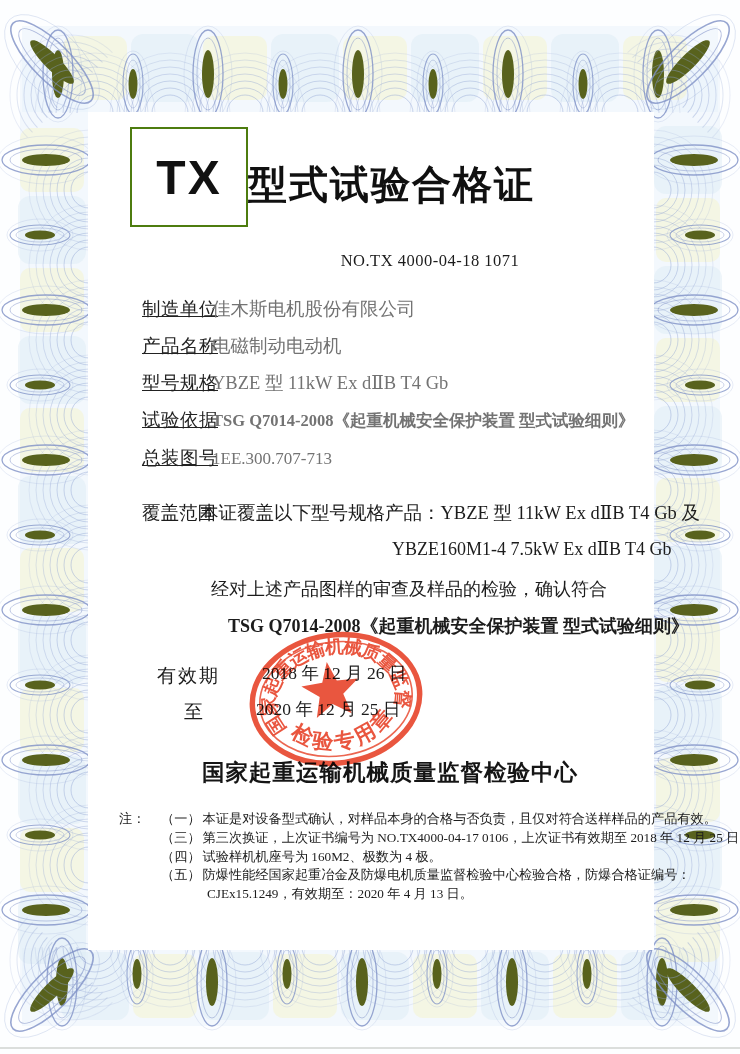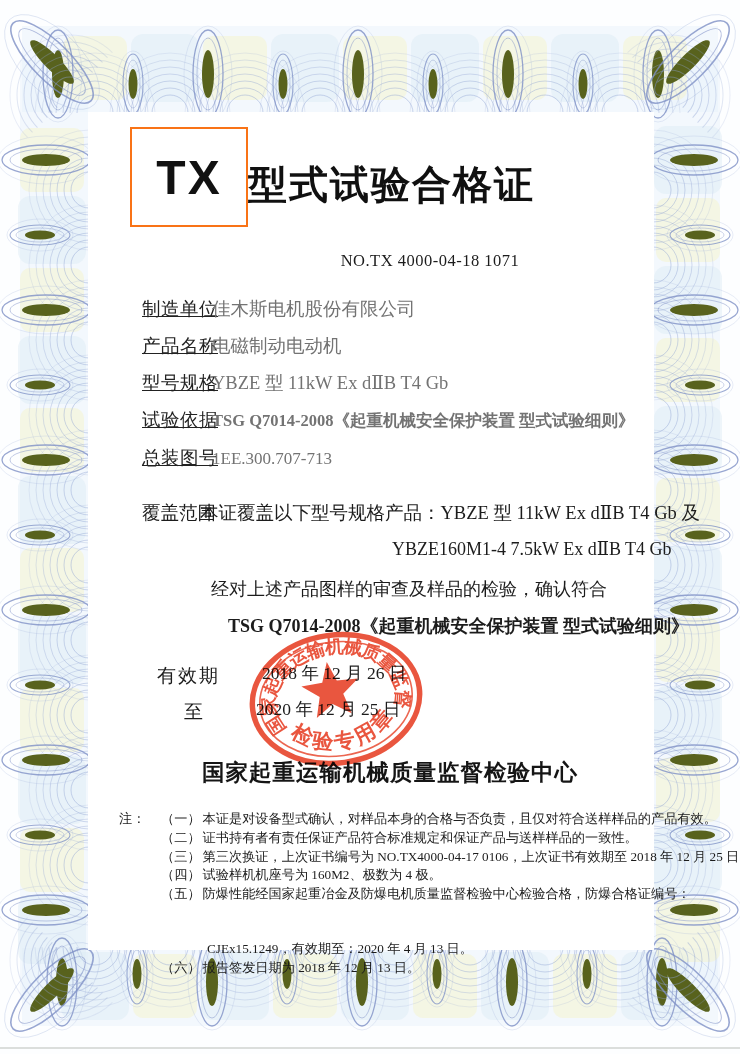--- a/index.html
+++ b/index.html
@@ -3,21 +3,21 @@
 <meta charset="utf-8">
 <style>
   html,body{margin:0;padding:0;background:#ffffff;}
   #page{position:relative;width:740px;height:1054px;overflow:hidden;
         font-family:"Liberation Serif","DejaVu Serif",serif;color:#1c1c1c;background:#fdfeff;}
   #deco{position:absolute;left:0;top:0;width:740px;height:1054px;}
   #paper{position:absolute;left:88px;top:112px;width:566px;height:838px;background:#ffffff;}
   .abs{position:absolute;}
 
   
-  #tx-badge{left:130px;top:127px;width:114px;height:96px;border:2px solid #f97316;background:#fff;
+  #tx-badge{left:130px;top:127px;width:114px;height:96px;border:2px solid #4d7c0f;background:#fff;
             display:flex;align-items:center;justify-content:center;}
   #tx-badge span{font-family:"Liberation Sans","DejaVu Sans",sans-serif;font-weight:bold;font-size:48px;
             letter-spacing:2px;color:#111;}
   #supertitle{left:262px;top:116px;width:340px;text-align:center;font-size:27px;letter-spacing:16px;
             text-indent:16px;color:#1d1d1d;}
   #main-title{left:248px;top:158px;width:372px;text-align:left;font-size:39px;font-weight:bold;
             letter-spacing:2px;color:#101010;}
   #cert-no{left:220px;top:251px;width:420px;text-align:center;font-size:16.5px;letter-spacing:.5px;}
 
   
@@ -34,21 +34,21 @@
   .vdate{position:absolute;font-size:17.5px;white-space:nowrap;}
 
   #issuer{left:120px;top:757px;width:540px;text-align:center;font-size:22.5px;font-weight:bold;
           letter-spacing:1px;color:#151515;}
 
   
   #note-label{left:119px;top:810px;font-size:13.2px;}
   #notes{left:161px;top:810px;width:530px;font-size:13.2px;line-height:18.8px;}
   .note-row{white-space:nowrap;}
   .note-no{margin-right:2px;}
-  .note-cont{margin-left:46px;white-space:nowrap;margin-top:36px;}
+  .note-cont{margin-left:46px;white-space:nowrap;}
 
   
   #stamp{left:236px;top:604px;width:200px;height:190px;mix-blend-mode:multiply;opacity:.92;}
 
   #scan-line{left:0;top:1047px;width:740px;height:2px;background:#c9cdc9;opacity:.65;}
 </style>
 </head>
 <body>
 
 <div id="page">
@@ -247,26 +247,24 @@
   <div class="vlabel" style="left:157px;top:663px">有效期</div>
   <div class="vlabel" style="left:184px;top:699px">至</div>
   <div class="vdate" style="left:262px;top:661px">2018 年 12 月 26 日</div>
   <div class="vdate" style="left:256px;top:697px">2020 年 12 月 25 日</div>
 
   <div class="abs" id="issuer">国家起重运输机械质量监督检验中心</div>
 
   <div class="abs" id="note-label">注：</div>
   <div class="abs" id="notes">
     <div class="note-row"><span class="note-no">（一）</span><span>本证是对设备型式确认，对样品本身的合格与否负责，且仅对符合送样样品的产品有效。</span></div>
-    <div class="note-row"><span class="note-no">（二）</span><span>证书持有者有责任保证产品符合标准规定和保证产品与送样样品的一致性。</span></div>
     <div class="note-row"><span class="note-no">（三）</span><span>第三次换证，上次证书编号为 NO.TX4000-04-17 0106，上次证书有效期至 2018 年 12 月 25 日。</span></div>
     <div class="note-row"><span class="note-no">（四）</span><span>试验样机机座号为 160M2、极数为 4 极。</span></div>
     <div class="note-row"><span class="note-no">（五）</span><span>防爆性能经国家起重冶金及防爆电机质量监督检验中心检验合格，防爆合格证编号：</span></div>
     <div class="note-cont">CJEx15.1249，有效期至：2020 年 4 月 13 日。</div>
-    <div class="note-row"><span class="note-no">（六）</span><span>报告签发日期为 2018 年 12 月 13 日。</span></div>
   </div>
 
   <svg class="abs" id="stamp" viewBox="-100 -95 200 190">
     <defs>
       <path id="ringPath" d="M -52.8,23 A 61,46 0 1 1 52.8,23" fill="none"></path>
       <path id="botPath" d="M -50,30 A 64,52 0 0 0 50,30" fill="none"></path>
     </defs>
     <g transform="rotate(-8)">
       <ellipse rx="84" ry="64" fill="none" stroke="#e8472e" stroke-width="5.5"></ellipse>
       <ellipse rx="76.5" ry="57" fill="none" stroke="#e8472e" stroke-width="1.6" opacity="0.9"></ellipse>

